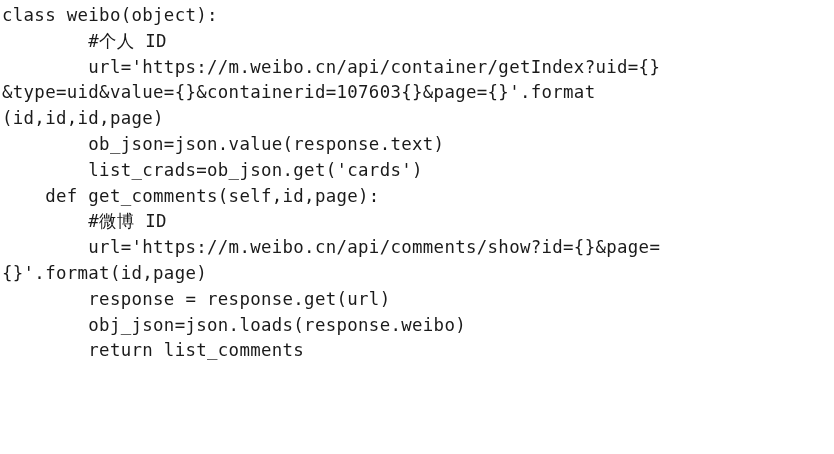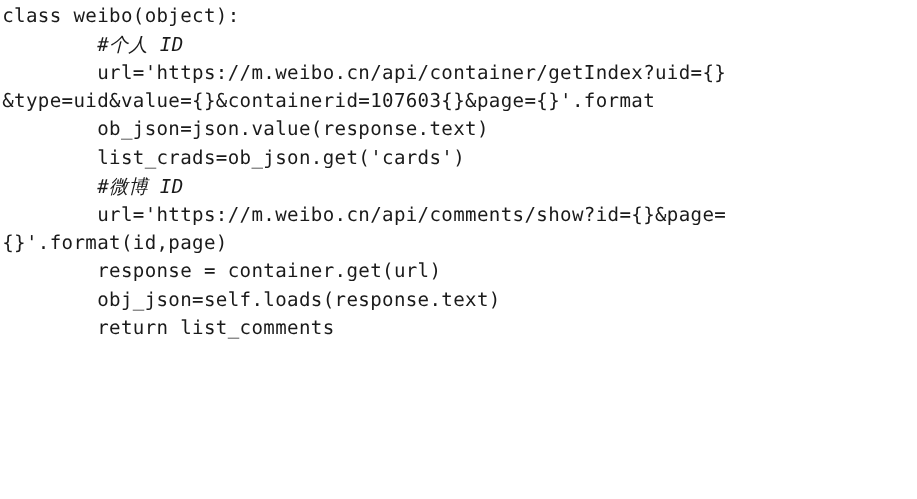--- a/index.html
+++ b/index.html
@@ -30,35 +30,36 @@
     font-size: 17.4px;
     letter-spacing: 0.32px;
     white-space: pre;
     color: #1a1a1a;
     padding-left: 2px;
     font-family: "DejaVu Sans Mono", "Liberation Mono", monospace;
     font-weight: 400;
   }
   .code-line.cjk {
     font-family: "DejaVu Sans Mono", "Liberation Mono", monospace;
-    font-style: italic;
   }
   #code-block .code-line:first-child {
     margin-top: 3px;
   }
 </style>
 </head>
 <body>
 
 <div id="code-block">
   <div class="code-line">class weibo(object):</div>
   <div class="code-line cjk">        #个人 ID</div>
   <div class="code-line">        url='https://m.weibo.cn/api/container/getIndex?uid={}</div>
   <div class="code-line">&amp;type=uid&amp;value={}&amp;containerid=107603{}&amp;page={}'.format</div>
+  <div class="code-line">(id,id,id,page)</div>
   <div class="code-line">        ob_json=json.value(response.text)</div>
   <div class="code-line">        list_crads=ob_json.get('cards')</div>
+  <div class="code-line">    def get_comments(self,id,page):</div>
   <div class="code-line cjk">        #微博 ID</div>
   <div class="code-line">        url='https://m.weibo.cn/api/comments/show?id={}&amp;page=</div>
   <div class="code-line">{}'.format(id,page)</div>
-  <div class="code-line">        response = container.get(url)</div>
-  <div class="code-line">        obj_json=self.loads(response.text)</div>
+  <div class="code-line">        response = response.get(url)</div>
+  <div class="code-line">        obj_json=json.loads(response.weibo)</div>
   <div class="code-line">        return list_comments</div>
 </div>
 
 </body></html>

